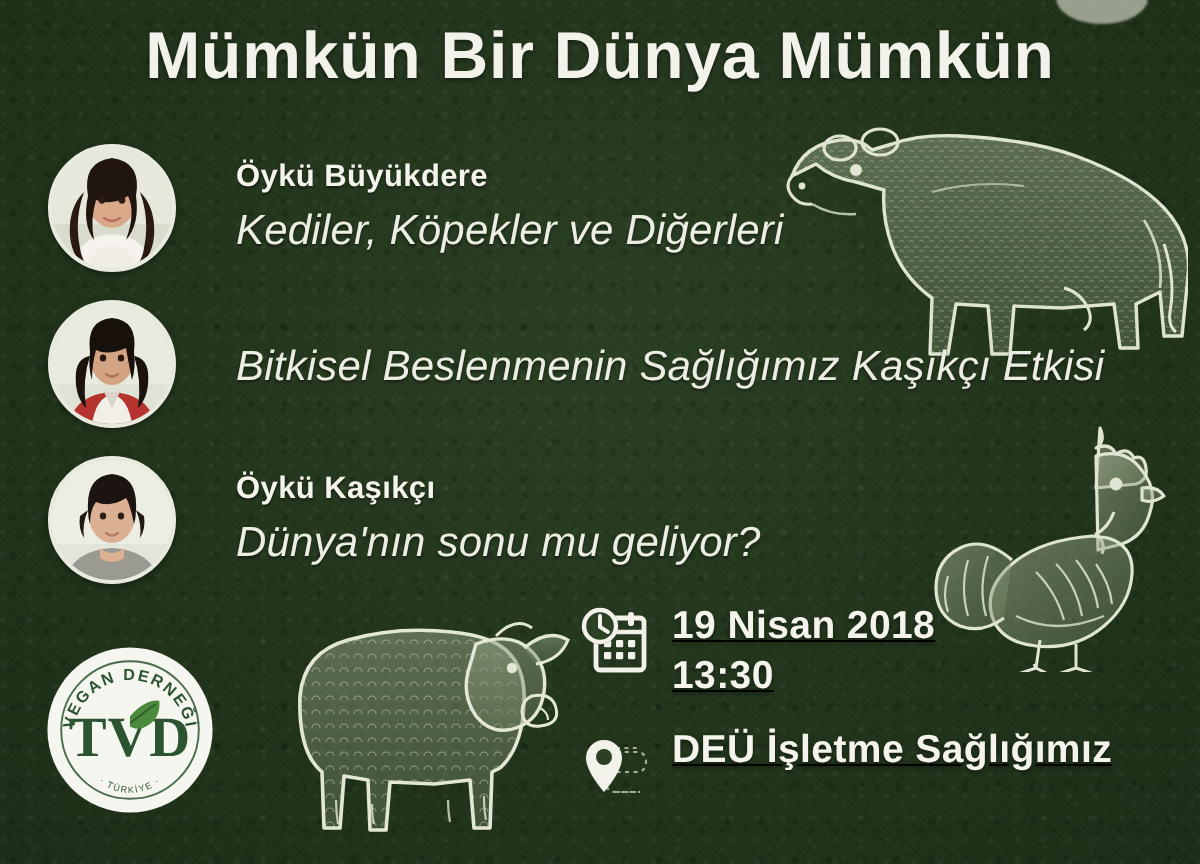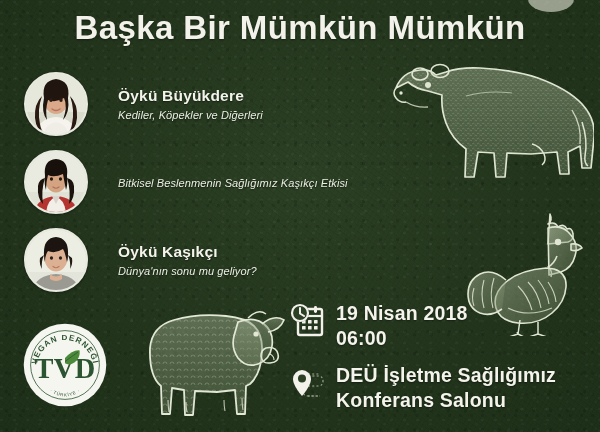--- a/index.html
+++ b/index.html
@@ -86,21 +86,21 @@
   }
   .speaker-name {
     font-size: 15.5px;
     font-weight: bold;
     color: #f4f3ec;
     letter-spacing: 0.2px;
     text-shadow: 0 1px 1.5px rgba(0,0,0,0.45);
     line-height: 1.25;
   }
   .speaker-topic {
-    font-size: 11px;
+    font-size: 21px;
     font-style: italic;
     color: #eceee3;
     letter-spacing: 0.1px;
     text-shadow: 0 1px 1.5px rgba(0,0,0,0.45);
     line-height: 1.3;
     margin-top: 3px;
   }
 
   
   .event-info {
@@ -115,21 +115,21 @@
     margin-bottom: 11px;
   }
   .info-icon {
     flex: 0 0 40px;
     width: 40px;
     height: 40px;
     margin-right: 8px;
     margin-top: 2px;
   }
   .info-icon svg { display: block; width: 100%; height: 100%; }
-  .info-lines { padding-top: 1px; }
+  .info-lines { padding-top: 1px; text-decoration: underline; }
   .info-line {
     font-size: 19.5px;
     font-weight: bold;
     color: #f4f3ec;
     letter-spacing: 0.2px;
     text-shadow: 0 1px 2px rgba(0,0,0,0.45);
     line-height: 1.28;
     white-space: nowrap;
   }
 
@@ -242,21 +242,21 @@
         <path d="M142 20 q12 -10 22 -4 q-4 10 -16 12" fill="url(#wool)" stroke="#e2e7d6" stroke-width="1.6"></path>
         <path d="M128 14 q10 -10 18 -4" fill="none" stroke="#e2e7d6" stroke-width="1.5"></path>
         <circle cx="136" cy="30" r="2.6" fill="#e2e7d6"></circle>
         <path d="M146 44 q10 -2 12 6 q2 8 -8 9 q-8 1 -9 -7 q0 -6 5 -8 Z" fill="none" stroke="#e2e7d6" stroke-width="1.5"></path>
         <path d="M150 50 q4 2 4 6" fill="none" stroke="#e2e7d6" stroke-width="1.1"></path>
         <path d="M48 96 q0 6 1 12 M66 98 q0 6 1 10 M104 96 q0 6 1 11 M122 94 q0 7 1 12" stroke="#e2e7d6" stroke-width="1.1" fill="none" opacity="0.8"></path>
       </g>
     </svg>
   </div>
 
-  <div class="title">Başka Bir Mümkün Mümkün</div>
+  <div class="title">Mümkün Bir Dünya Mümkün</div>
 
   <div class="speakers">
 
     <div class="speaker">
       <div class="avatar">
         <svg viewBox="0 0 60 60" xmlns="http://www.w3.org/2000/svg">
           <rect width="60" height="60" fill="#e6e8dc"></rect>
           <rect y="38" width="60" height="22" fill="#d9dccd"></rect>
           <path d="M10 60 q3 -16 20 -17 q17 1 20 17 Z" fill="#f6f3ee"></path>
           <path d="M17 60 q4 -11 13 -12 q9 1 13 12 Z" fill="#f0ece6"></path>
@@ -338,38 +338,37 @@
             <rect x="20" y="24" width="3.6" height="3.6" rx="0.6"></rect>
             <rect x="26" y="24" width="3.6" height="3.6" rx="0.6"></rect>
           </g>
           <circle cx="12" cy="11" r="9" fill="#2b4024"></circle>
           <circle cx="12" cy="11" r="8" fill="none" stroke="#f2f1ea" stroke-width="2.2"></circle>
           <path d="M12 6 v5.5 l4 2.5" fill="none" stroke="#f2f1ea" stroke-width="2" stroke-linecap="round"></path>
         </svg>
       </div>
       <div class="info-lines">
         <div class="info-line">19 Nisan 2018</div>
-        <div class="info-line">06:00</div>
+        <div class="info-line">13:30</div>
       </div>
     </div>
 
     <div class="info-row">
       <div class="info-icon">
         <svg viewBox="0 0 40 40" xmlns="http://www.w3.org/2000/svg">
           <g stroke="#cfd6c2" stroke-width="1.1" fill="none" opacity="0.75" stroke-dasharray="2 2.2">
             <path d="M16 12 h14 q5 0 5 5 q0 5 -5 5 h-10 q-5 0 -5 5 q0 5 5 5 h12"></path>
             <path d="M20 10 h12 M20 32 h10"></path>
           </g>
           <path d="M14 6 a9 9 0 0 1 9 9 c0 7 -9 17 -9 17 s-9 -10 -9 -17 a9 9 0 0 1 9 -9 Z" fill="#f2f1ea"></path>
           <circle cx="14" cy="14.5" r="4" fill="#2b4024"></circle>
         </svg>
       </div>
       <div class="info-lines">
         <div class="info-line">DEÜ İşletme Sağlığımız</div>
-        <div class="info-line">Konferans Salonu</div>
       </div>
     </div>
 
   </div>
 
   <div class="logo">
     <svg viewBox="0 0 100 100" xmlns="http://www.w3.org/2000/svg">
       <defs>
         <path id="arcTop" d="M 17 54 A 33 33 0 0 1 83 54"></path>
         <path id="arcBottom" d="M 26 72 A 27 27 0 0 0 74 72"></path>

